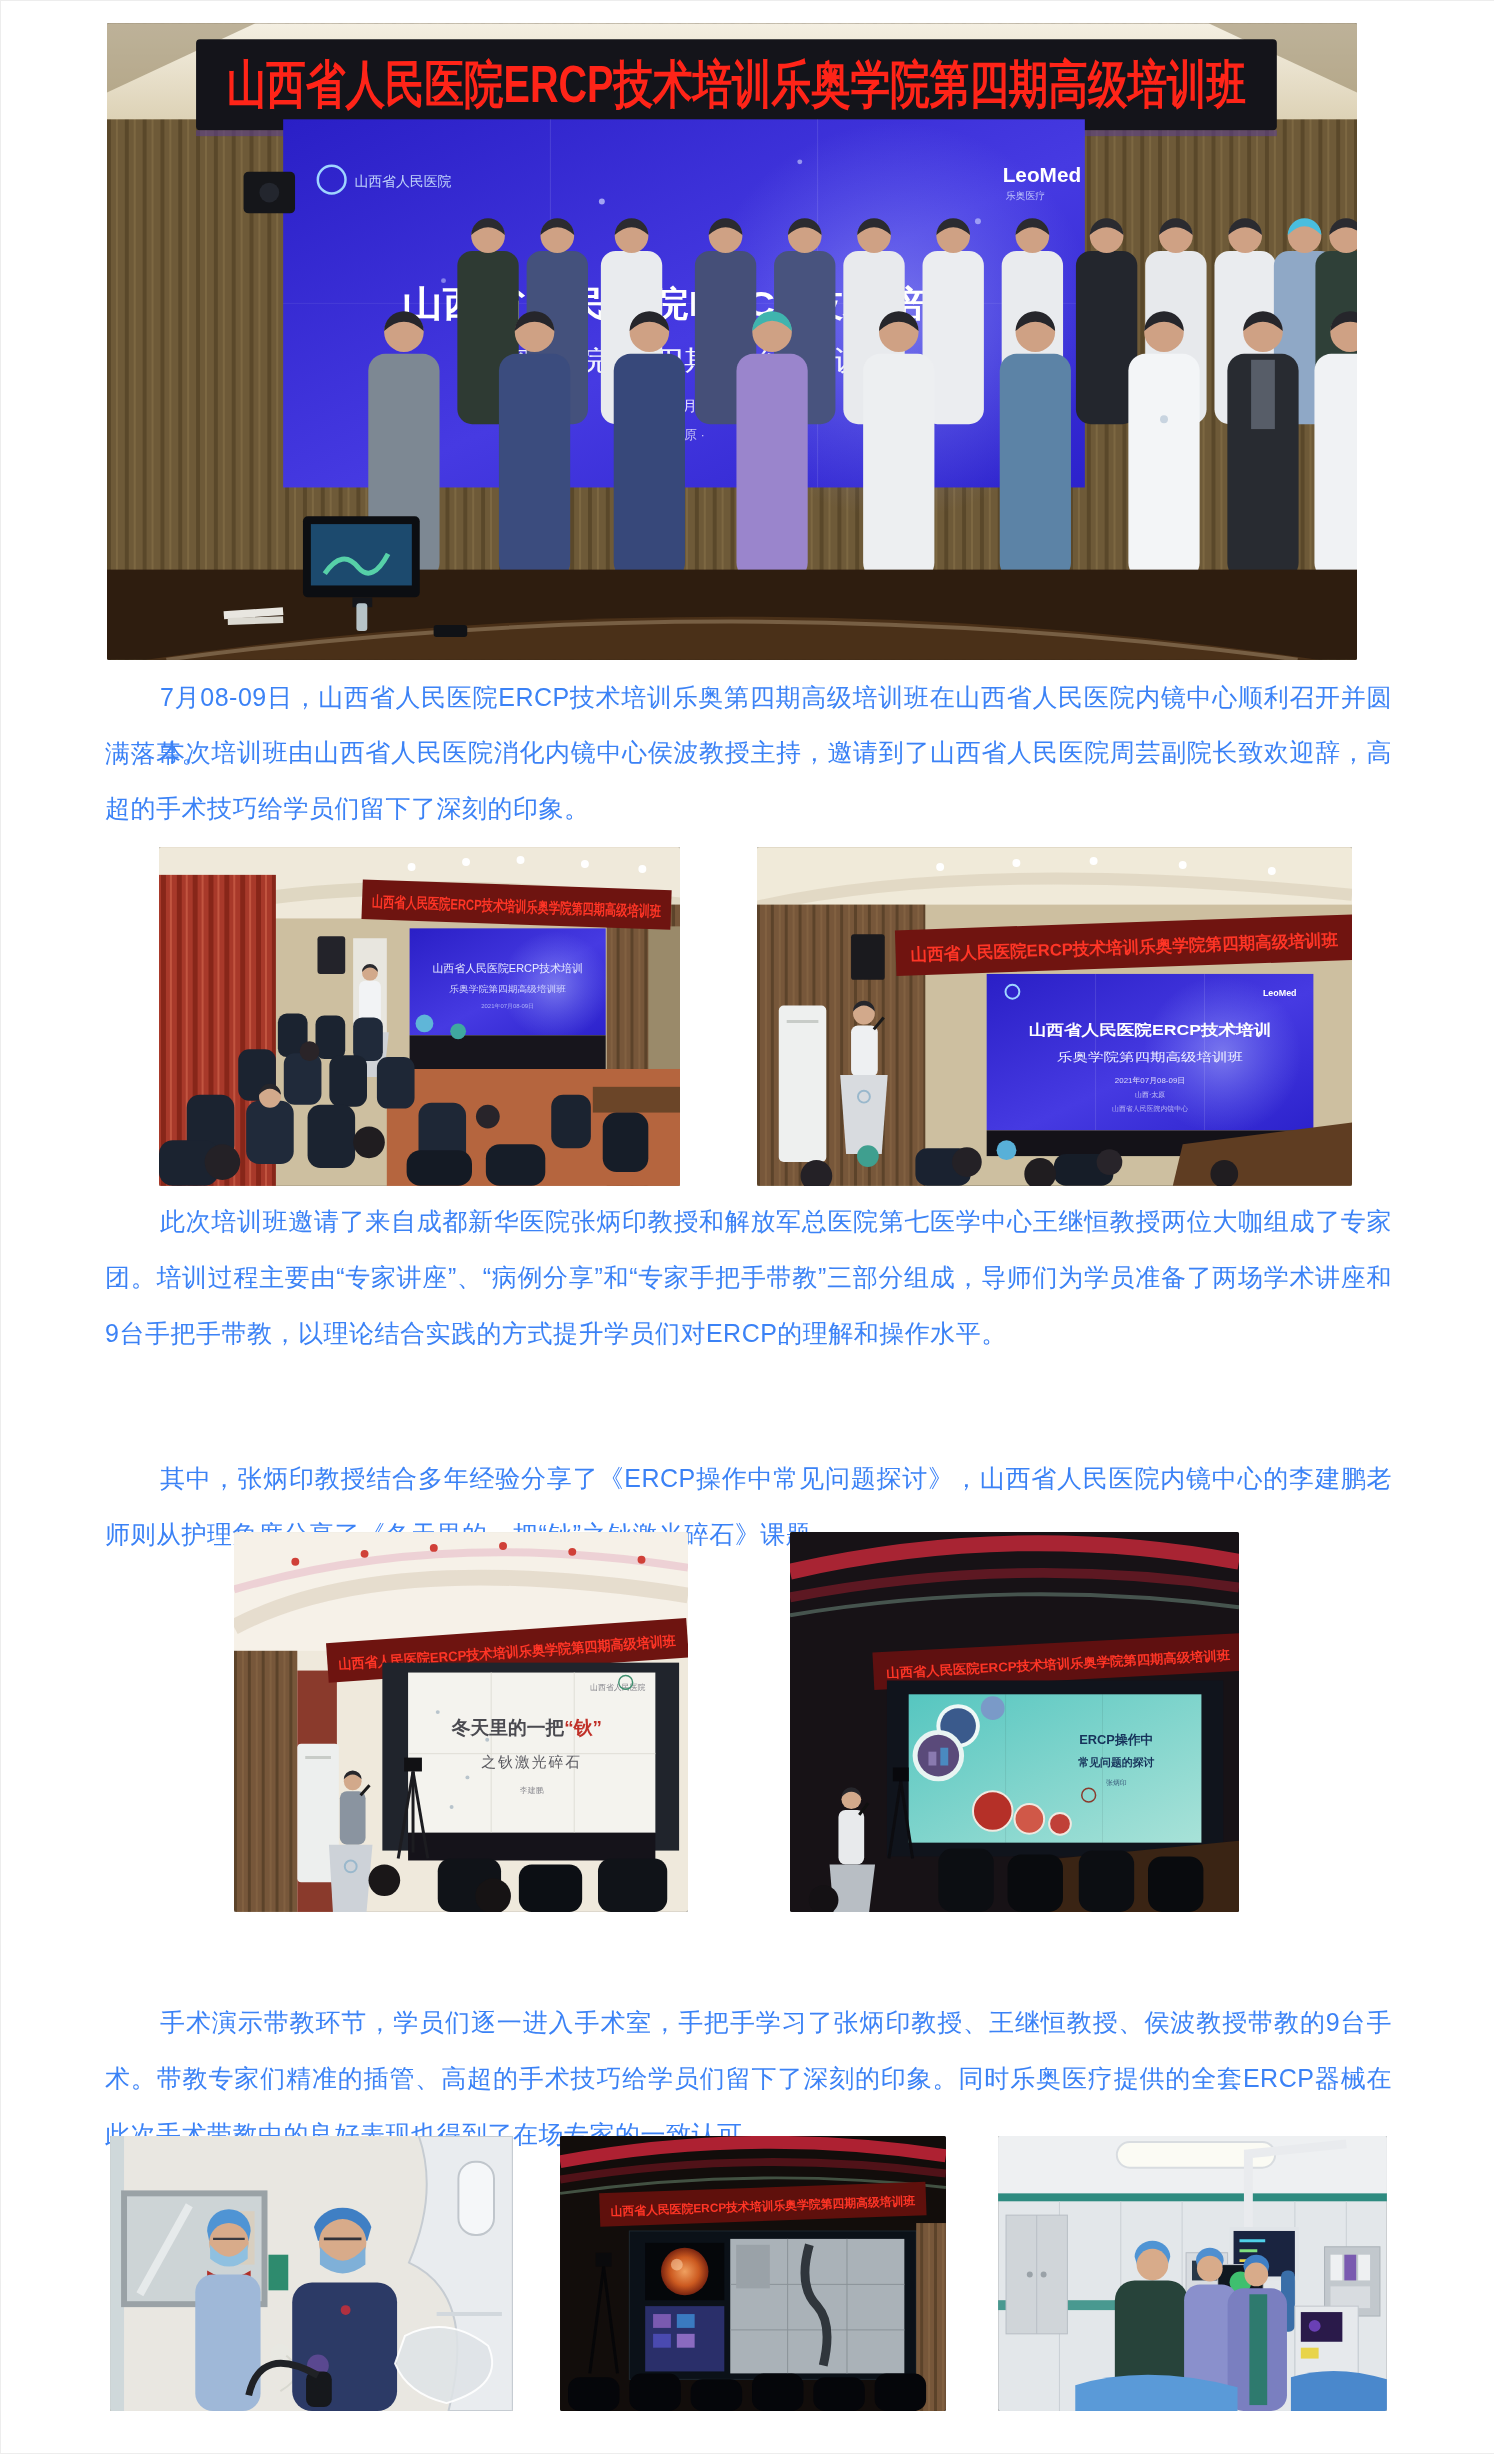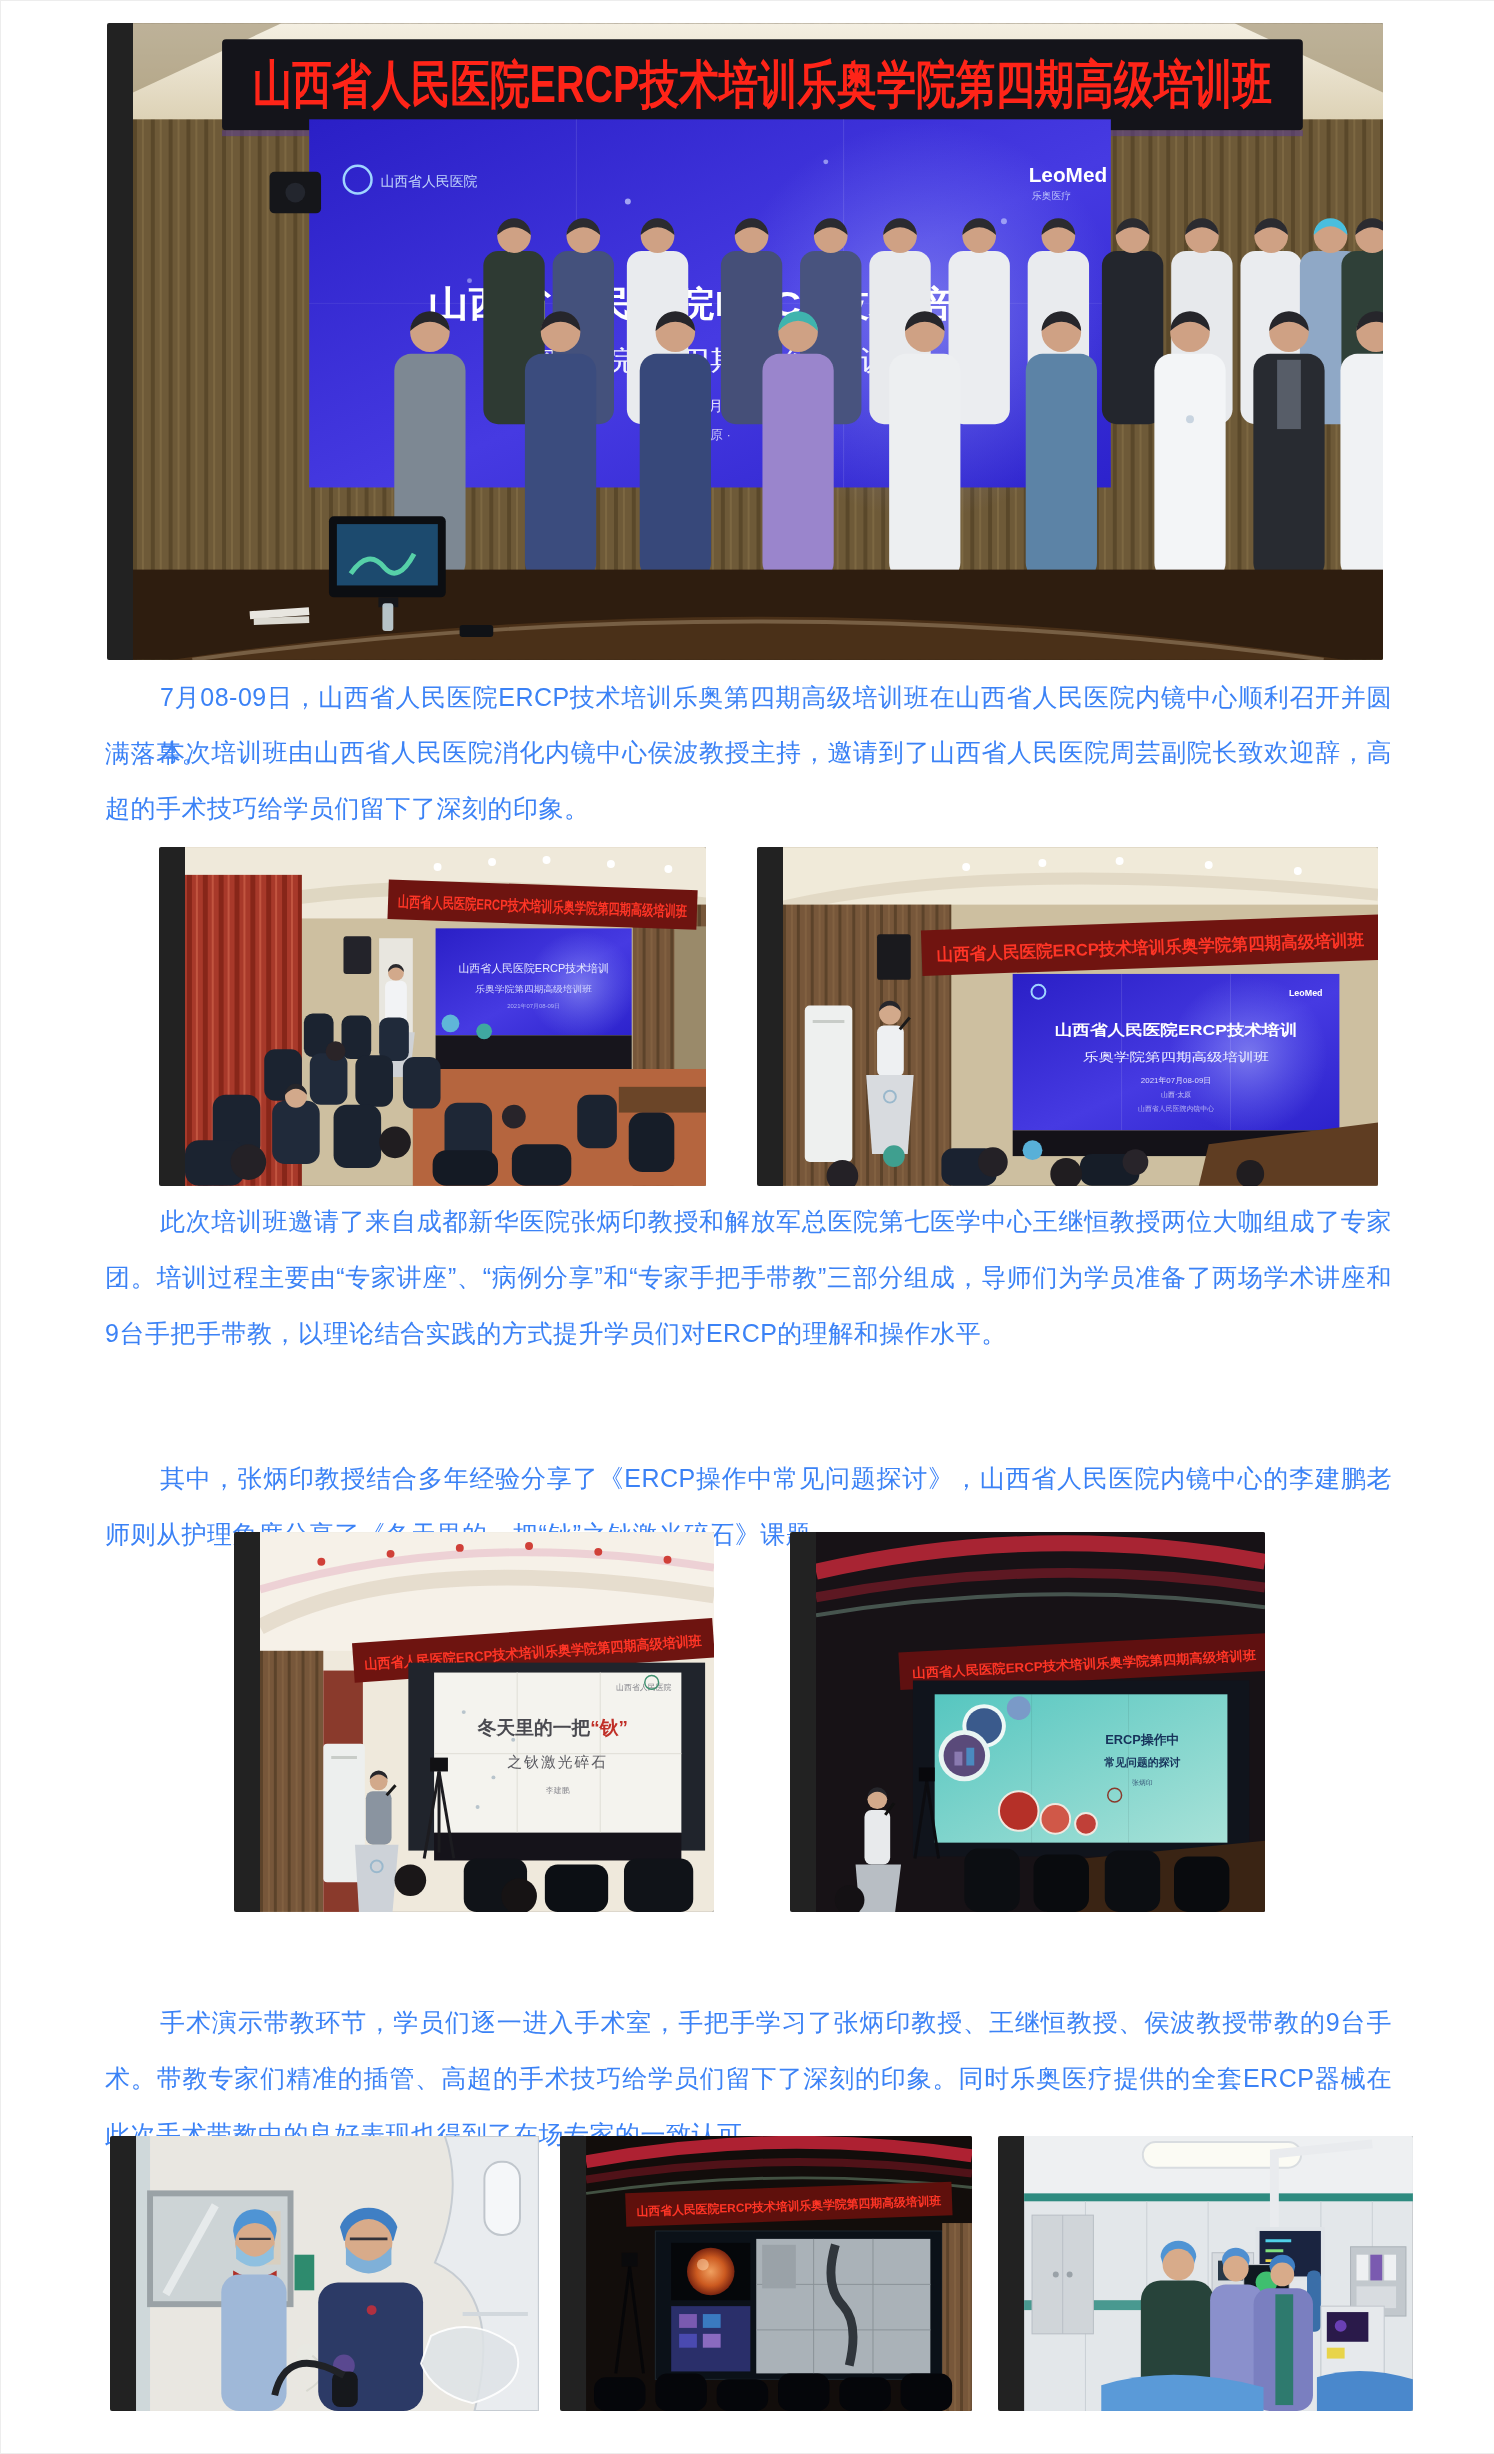--- a/index.html
+++ b/index.html
@@ -1,20 +1,20 @@
 <!DOCTYPE html>
 <html><head>
 <meta charset="utf-8">
 <style>
   html,body{margin:0;padding:0;background:#ffffff;}
   #page{position:relative;width:1495px;height:2454px;background:#ffffff;overflow:hidden;
         font-family:"Liberation Sans","DejaVu Sans",sans-serif;box-sizing:border-box;border:1px solid #ededed;}
   .para{position:absolute;left:104px;width:1287px;margin:0;font-size:25px;line-height:56px;
         color:#3b82f6;text-align:justify;text-indent:2.2em;letter-spacing:0.5px;}
-  .photo{position:absolute;overflow:hidden;border-radius:2px;background:#222;padding-left:26px;}
+  .photo{position:absolute;overflow:hidden;border-radius:2px;background:#222;}
   .photo svg{display:block;width:100%;height:100%;}
   svg text{font-family:"Liberation Sans","DejaVu Sans",sans-serif;}
   .led{font-weight:bold;}
 </style>
 </head>
 <body>
 
 <div id="page">
 
   <svg width="0" height="0" style="position:absolute" aria-hidden="true">

